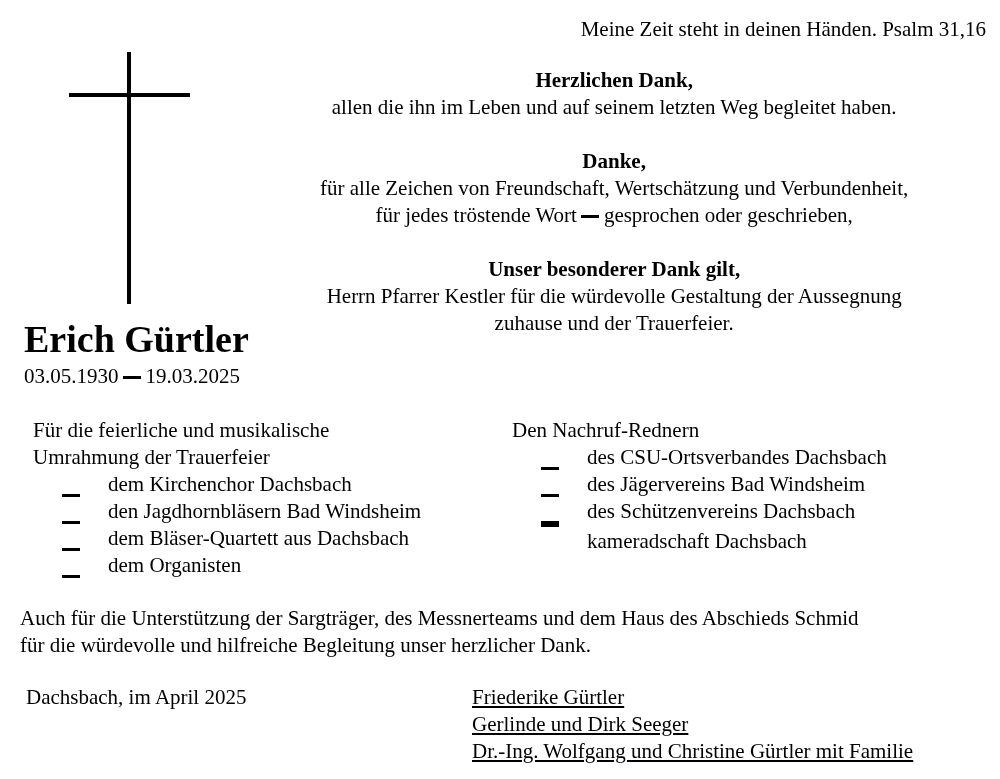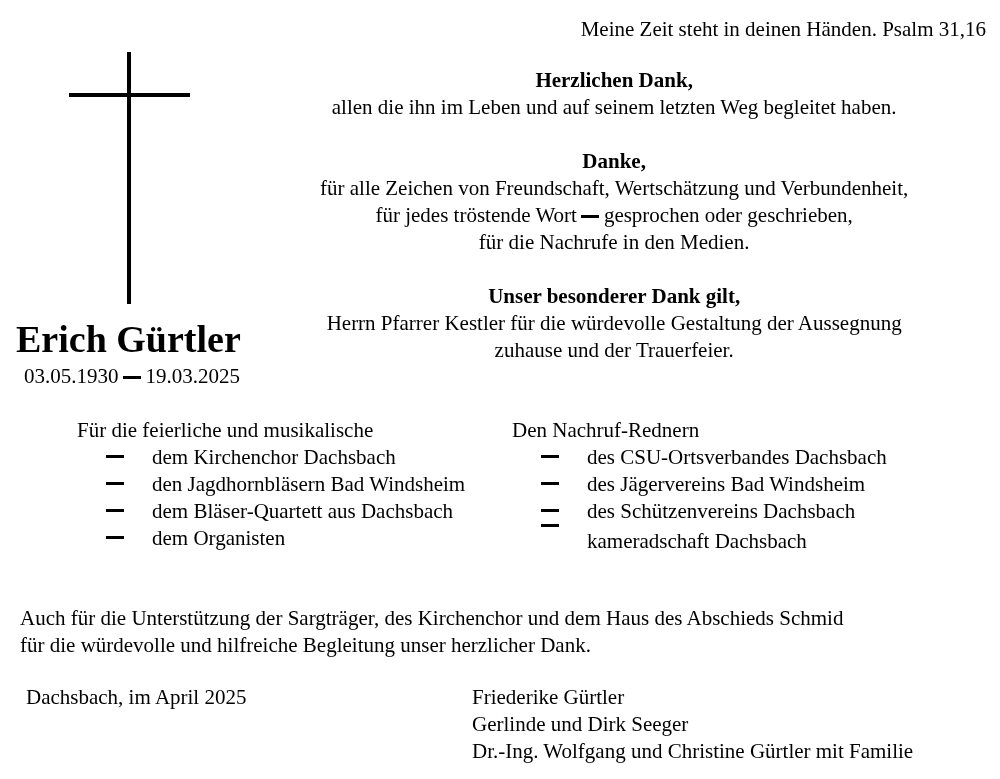--- a/index.html
+++ b/index.html
@@ -7,36 +7,36 @@
     width: 1000px; height: 779px; background: #ffffff; color: #000000;
     font-family: "Liberation Serif", "DejaVu Serif", serif;
     position: relative; overflow: hidden;
   }
   .abs { position: absolute; }
   .t { font-size: 21px; line-height: 27px; white-space: nowrap; }
   .b { font-weight: bold; }
   .motto { top: 16px; right: 14px; }
   .cross-v { left: 127px; top: 52px; width: 4px; height: 252px; background: #000; }
   .cross-h { left: 69px; top: 93px; width: 121px; height: 4px; background: #000; }
-  .name { left: 16px; top: 317px; font-size: 38px; font-weight: bold; line-height: 44px; white-space: nowrap; }
+  .name { left: 24px; top: 317px; font-size: 38px; font-weight: bold; line-height: 44px; white-space: nowrap; }
   .dates { left: 24px; top: 363px; }
   .thanks { left: 320px; top: 67px; }
   .thanks p { margin: 0 0 27px 0; text-align: center; }
   .dash { display: inline-block; width: 18px; height: 3px; background: #000; vertical-align: middle; margin: 0 5px 0 4px; position: relative; top: -1px; }
   .col { top: 417px; }
-  .col-left { left: 33px; margin-left: 44px; }
+  .col-left { left: 33px; }
   .col-right { left: 512px; }
-  .li { display: flex; }
+  .li { display: flex; align-items: flex-end; }
   .li .bul { width: 75px; display: flex; justify-content: center; align-items: center; flex: none; }
   .li .bul .dash { margin: 0; }
   .col-left .li .bul { width: 75px; margin-left: 0; }
   .col-right .li .bul { width: 75px; margin-left: 0; }
   .closing { left: 20px; top: 605px; }
   .place { left: 20px; top: 684px; margin-left: 6px; }
-  .signers { left: 472px; top: 684px; }
+  .signers { left: 472px; top: 684px; text-decoration: underline; }
 </style>
 </head>
 <body>
 
 <div class="abs t motto">Meine Zeit steht in deinen Händen. Psalm 31,16</div>
 
 <div>
   <div class="abs cross-v"></div>
   <div class="abs cross-h"></div>
 </div>
@@ -48,31 +48,31 @@
 
 <div class="abs t thanks">
   <p>
     <span class="b" style="display:block">Herzlichen Dank,</span>
     <span style="display:block">allen die ihn im Leben und auf seinem letzten Weg begleitet haben.</span>
   </p>
   <p>
     <span class="b" style="display:block">Danke,</span>
     <span style="display:block">für alle Zeichen von Freundschaft, Wertschätzung und Verbundenheit,</span>
     <span style="display:block"><span>für jedes tröstende Wort</span><span class="dash"></span><span>gesprochen oder geschrieben,</span></span>
-    <span style="display:block">für die Nachrufe in den Medien.</span>
   </p>
   <p>
     <span class="b" style="display:block">Unser besonderer Dank gilt,</span>
     <span style="display:block">Herrn Pfarrer Kestler für die würdevolle Gestaltung der Aussegnung</span>
     <span style="display:block">zuhause und der Trauerfeier.</span>
   </p>
 </div>
 
 <div class="abs t col col-left">
   <div>Für die feierliche und musikalische</div>
+  <div>Umrahmung der Trauerfeier</div>
   <div class="li">
       <span class="bul">
         <span class="dash"></span>
       </span>
       <span>dem Kirchenchor Dachsbach</span>
     </div>
   <div class="li">
       <span class="bul">
         <span class="dash"></span>
       </span>
@@ -117,21 +117,21 @@
         <span class="dash"></span>
       </span>
     </div>
   <div class="li">
       <span class="bul"></span>
       <span>kameradschaft Dachsbach</span>
     </div>
 </div>
 
 <div class="abs t closing">
-  <div>Auch für die Unterstützung der Sargträger, des Kirchenchor und dem Haus des Abschieds Schmid</div>
+  <div>Auch für die Unterstützung der Sargträger, des Messnerteams und dem Haus des Abschieds Schmid</div>
   <div>für die würdevolle und hilfreiche Begleitung unser herzlicher Dank.</div>
 </div>
 
 <div class="abs t place">Dachsbach, im April 2025</div>
 
 <div class="abs t signers">
   <div>Friederike Gürtler</div>
   <div>Gerlinde und Dirk Seeger</div>
   <div>Dr.-Ing. Wolfgang und Christine Gürtler mit Familie</div>
 </div>

